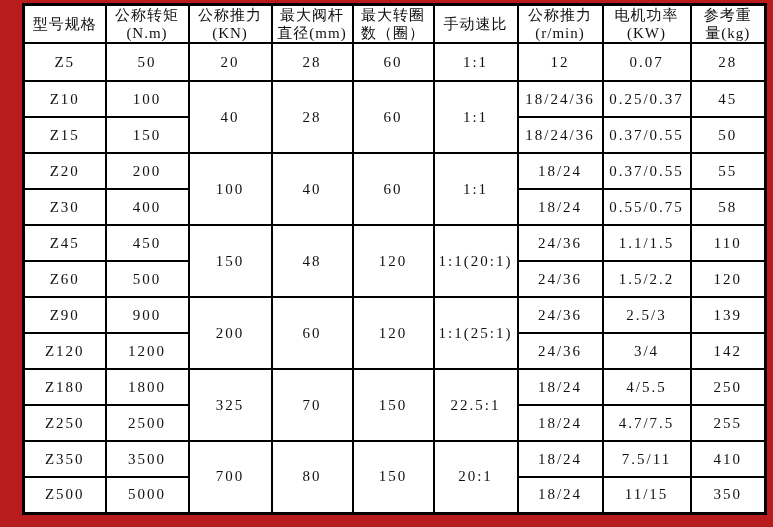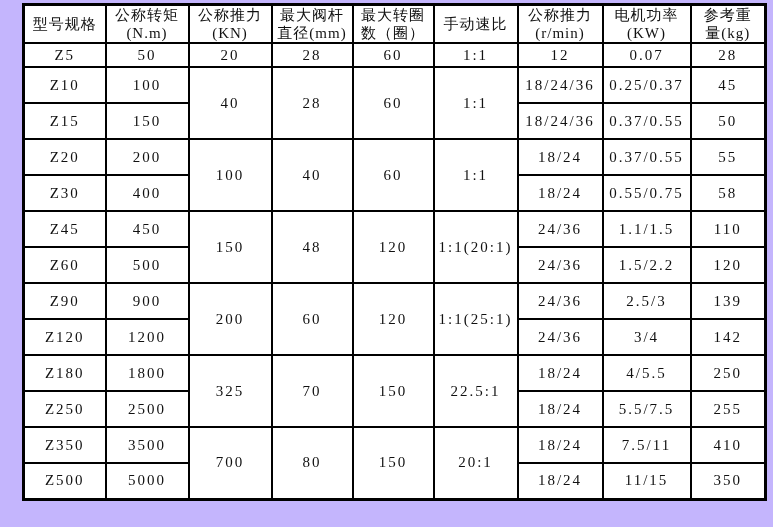--- a/index.html
+++ b/index.html
@@ -4,21 +4,21 @@
 <style>
   html, body {
     margin: 0;
     padding: 0;
     background: #ffffff;
   }
   .page {
     position: relative;
     width: 773px;
     height: 527px;
-    background: #c4b5fd;
+    background: #b91c1c;
     overflow: hidden;
     font-family: "Liberation Serif", "DejaVu Serif", serif;
     color: #111111;
   }
   table.spec-table {
     position: absolute;
     left: 22px;
     top: 3px;
     border-collapse: collapse;
     table-layout: fixed;
@@ -39,21 +39,21 @@
     line-height: 18px;
     white-space: pre-line;
     letter-spacing: 1px;
   }
   .spec-table td {
     font-size: 15px;
     letter-spacing: 2px;
   }
   .spec-table thead tr { height: 38px; }
   .spec-table tbody tr { height: 36px; }
-  .spec-table tbody tr.first { height: 24px; }
+  .spec-table tbody tr.first { height: 38px; }
 </style>
 </head>
 <body>
 
 <div class="page">
   <table class="spec-table">
     <colgroup>
       <col style="width:82px">
         <col style="width:83px">
         <col style="width:83px">
@@ -181,21 +181,21 @@
         <td rowspan="2">150</td>
         <td rowspan="2">22.5:1</td>
         <td>18/24</td>
         <td>4/5.5</td>
         <td>250</td>
       </tr>
       <tr>
         <td>Z250</td>
         <td>2500</td>
         <td>18/24</td>
-        <td>5.5/7.5</td>
+        <td>4.7/7.5</td>
         <td>255</td>
       </tr>
 
       <tr>
         <td>Z350</td>
         <td>3500</td>
         <td rowspan="2">700</td>
         <td rowspan="2">80</td>
         <td rowspan="2">150</td>
         <td rowspan="2">20:1</td>

